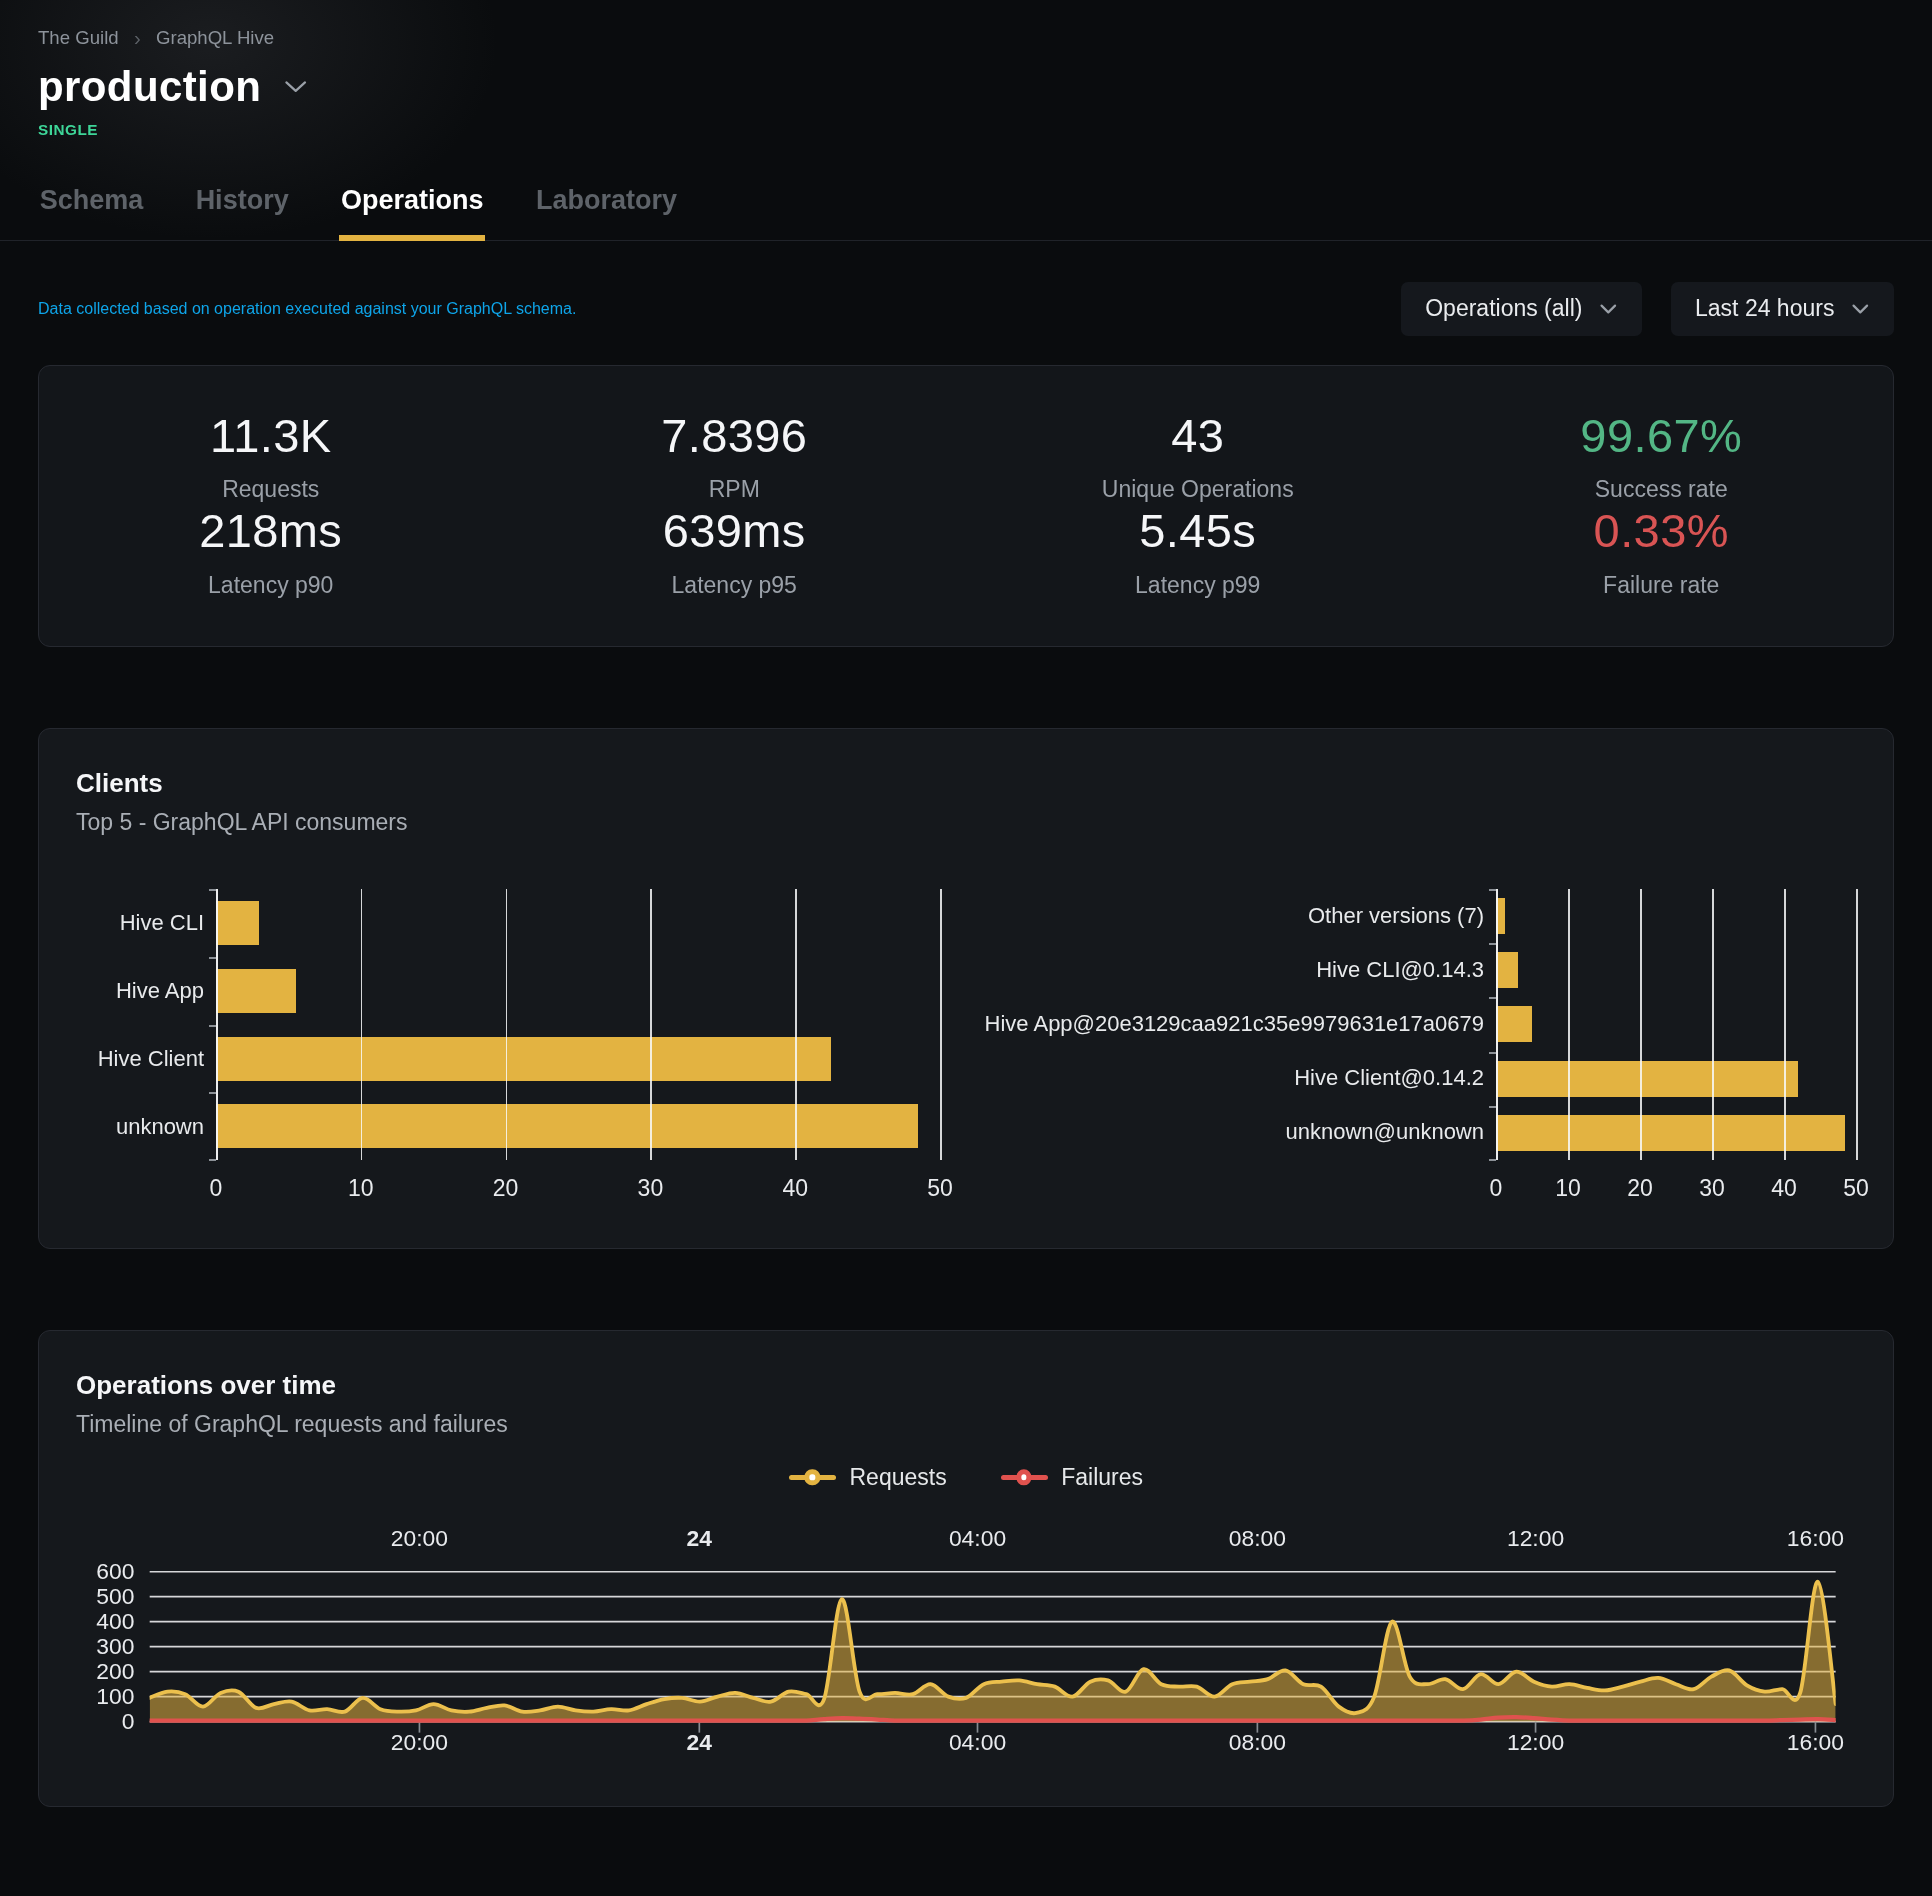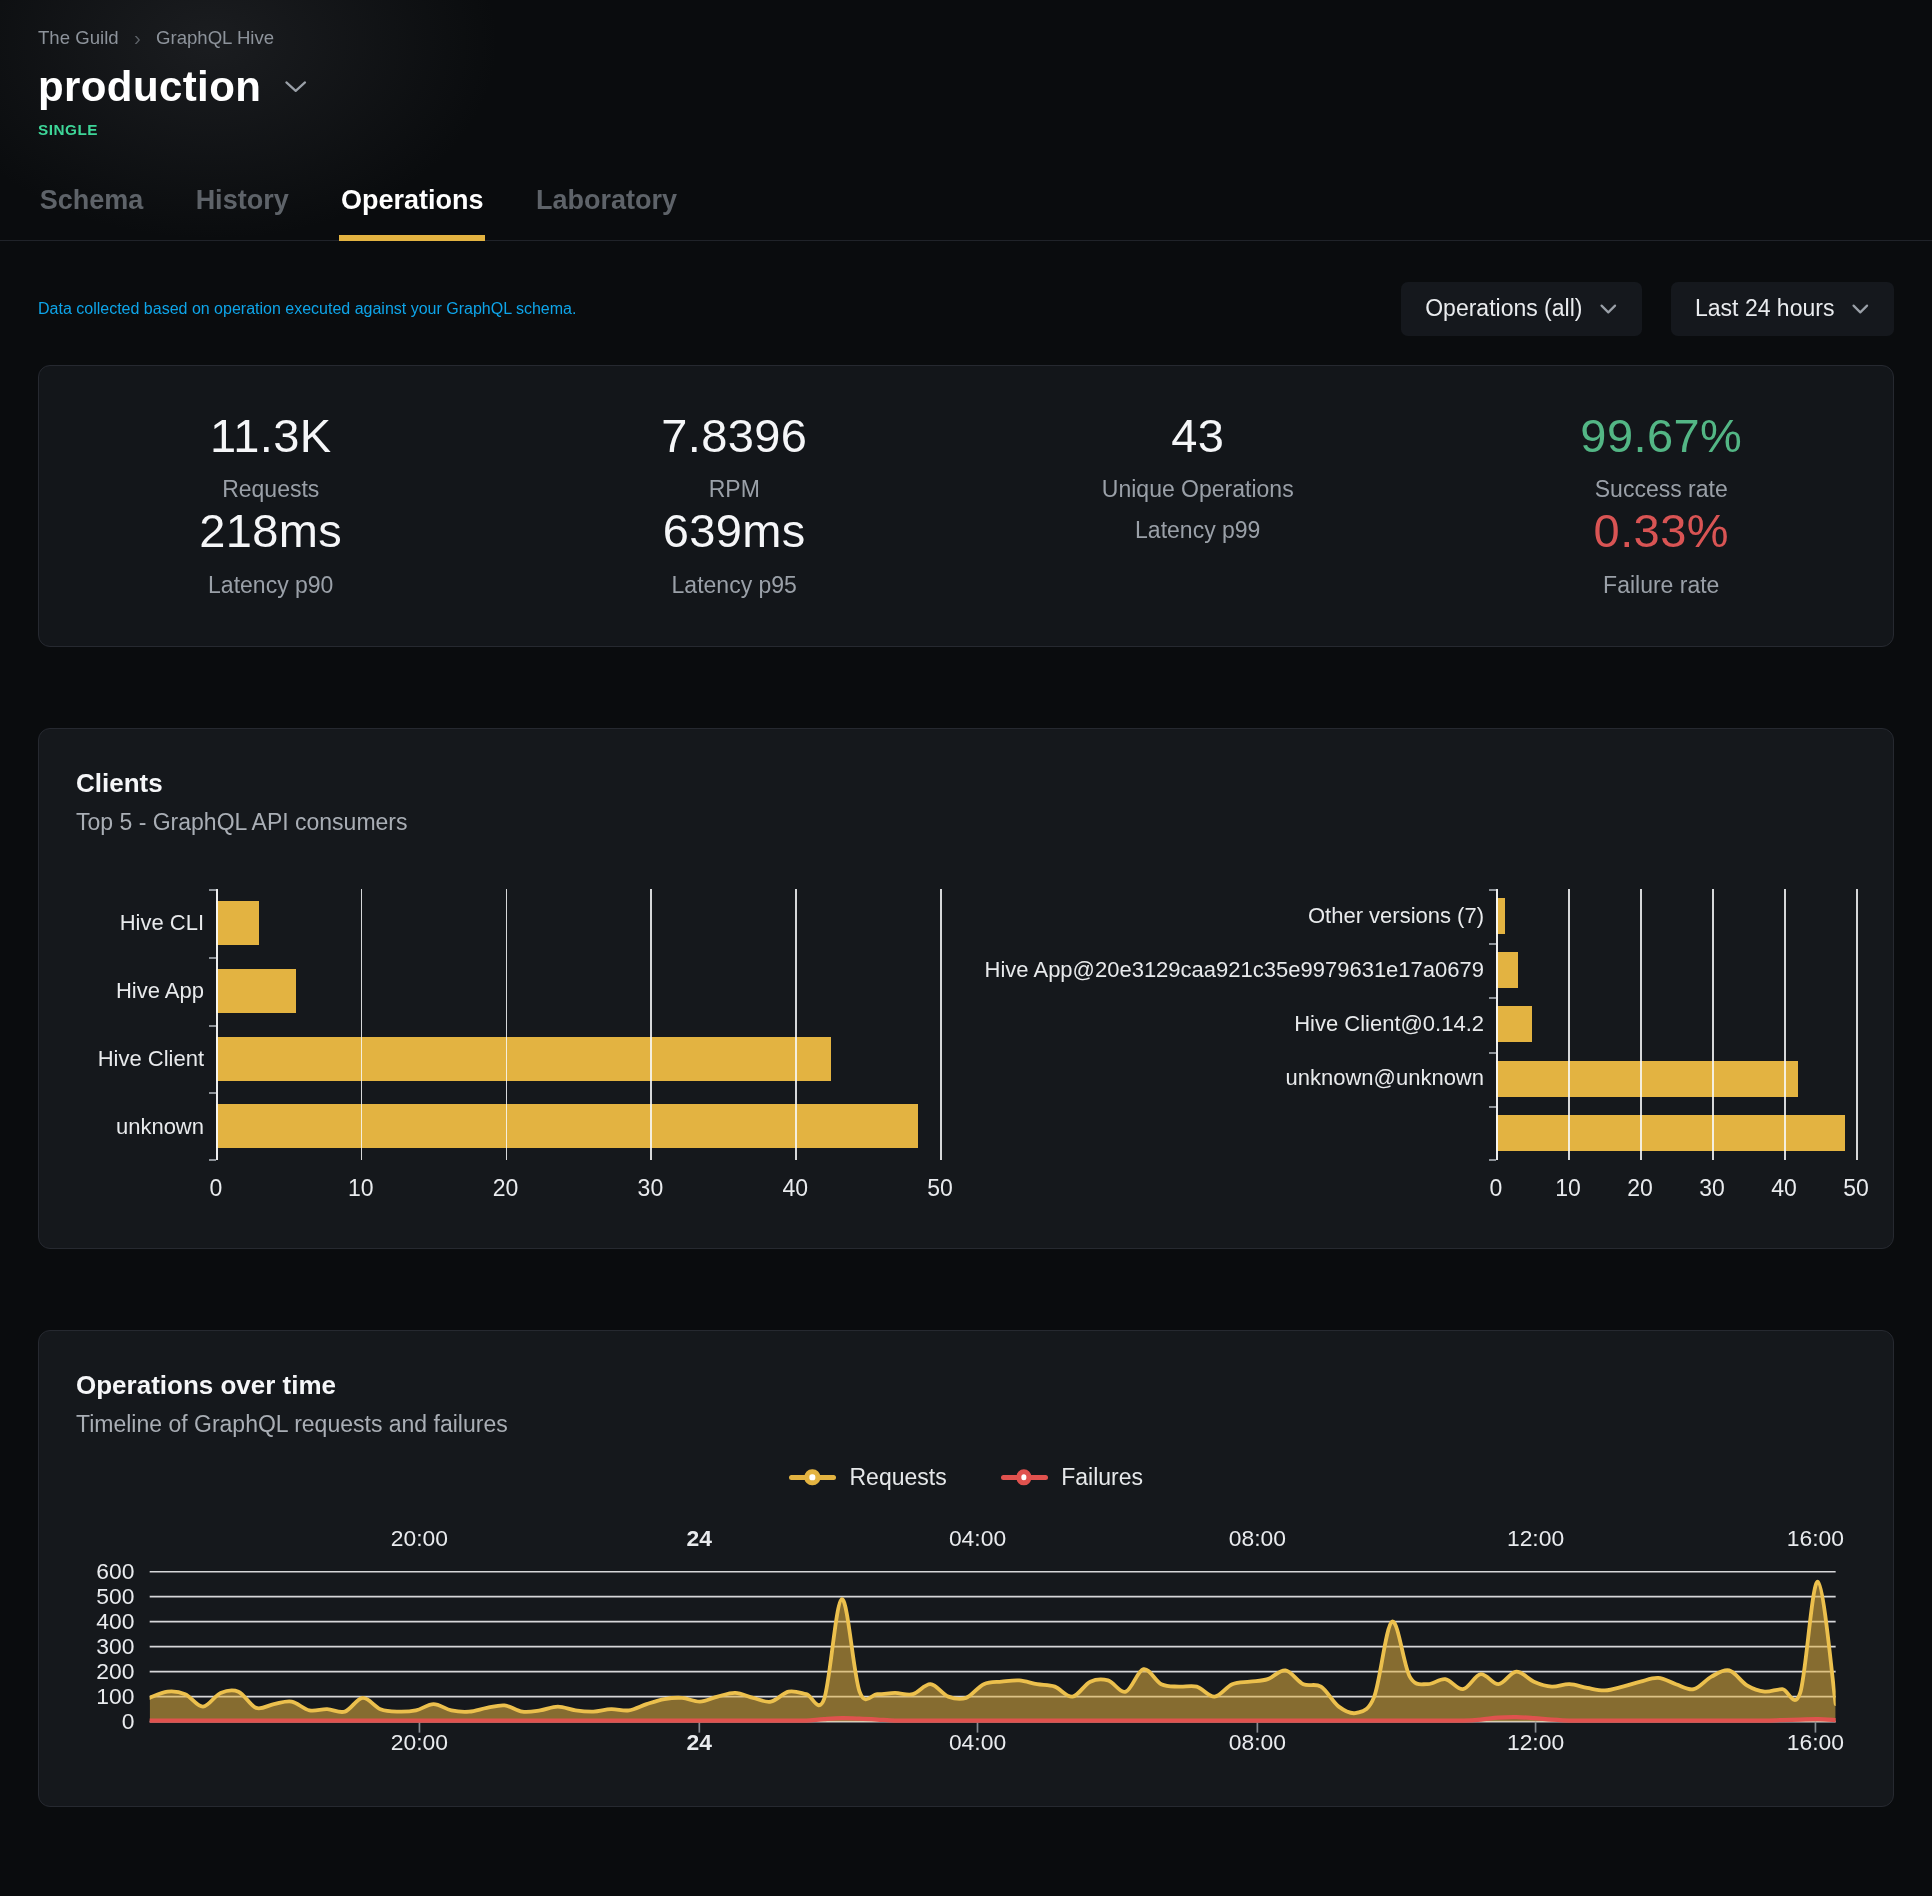--- a/index.html
+++ b/index.html
@@ -144,20 +144,21 @@
     </div>
     <div class="stat">
       <div class="value">218ms</div>
       <div class="label">Latency p90</div>
     </div>
     <div class="stat">
       <div class="value">639ms</div>
       <div class="label">Latency p95</div>
     </div>
     <div class="stat">
+      <div class="value">5.45s</div>
       <div class="label">Latency p99</div>
     </div>
     <div class="stat">
       <div class="value danger">0.33%</div>
       <div class="label">Failure rate</div>
     </div>
   </section>
 
   <section class="card">
     <h2>Clients</h2>
@@ -202,20 +203,21 @@
               <span class="tick-label" style="left: 40%;">20</span>
               <span class="tick-label" style="left: 60%;">30</span>
               <span class="tick-label" style="left: 80%;">40</span>
               <span class="tick-label" style="left: 100%;">50</span>
             </div>
           </div>
         </div>
       <div class="hbar" id="hbar-1" style="width:900px">
           <div class="labels" style="width: 540px;">
             <div class="cat-label" style="height: 54px;">Other versions (7)</div>
+            <div class="cat-label" style="height: 54px;">Hive CLI@0.14.3</div>
             <div class="cat-label" style="height: 54px;">Hive App@20e3129caa921c35e9979631e17a0679</div>
             <div class="cat-label" style="height: 54px;">Hive Client@0.14.2</div>
             <div class="cat-label" style="height: 54px;">unknown@unknown</div>
           </div>
           <div class="plot-wrap">
             <div class="plot" style="height: 271px;">
               <div class="gridline axis" style="left: 0%;"></div>
               <div class="gridline" style="left: 20%;"></div>
               <div class="gridline" style="left: 40%;"></div>
               <div class="gridline" style="left: 60%;"></div>

